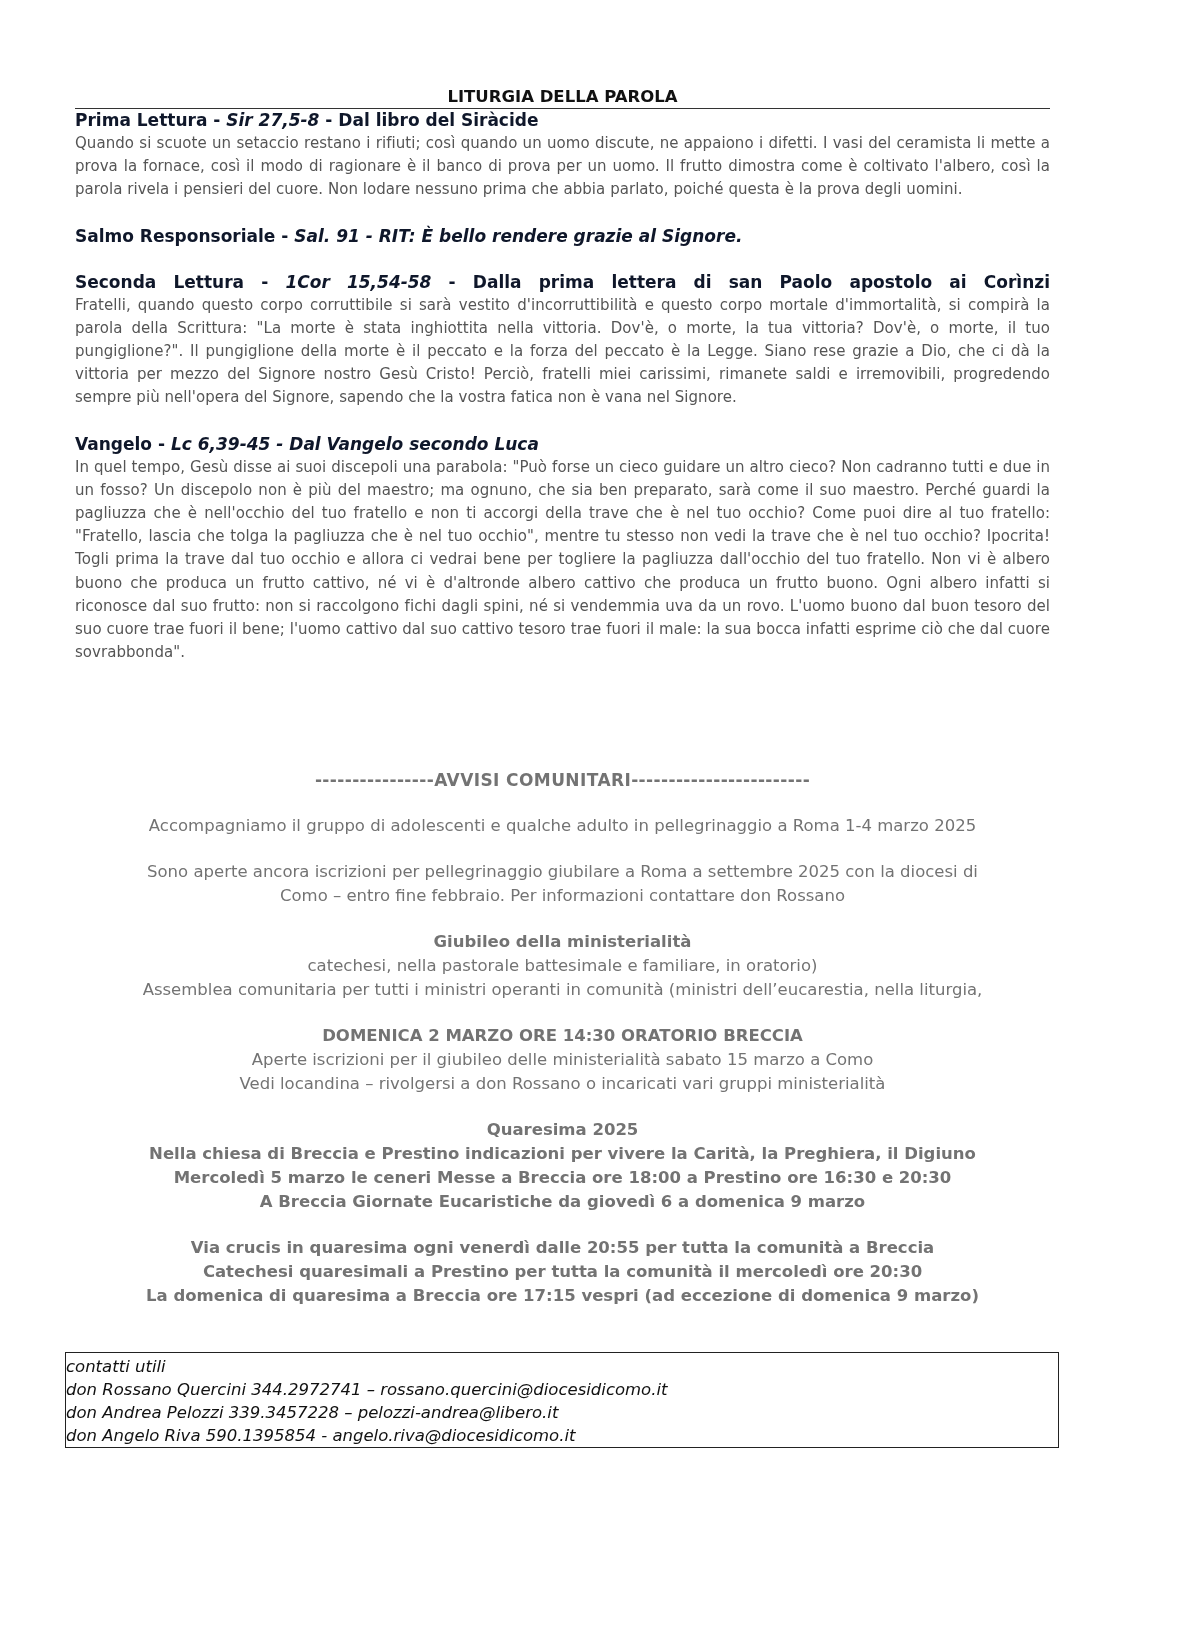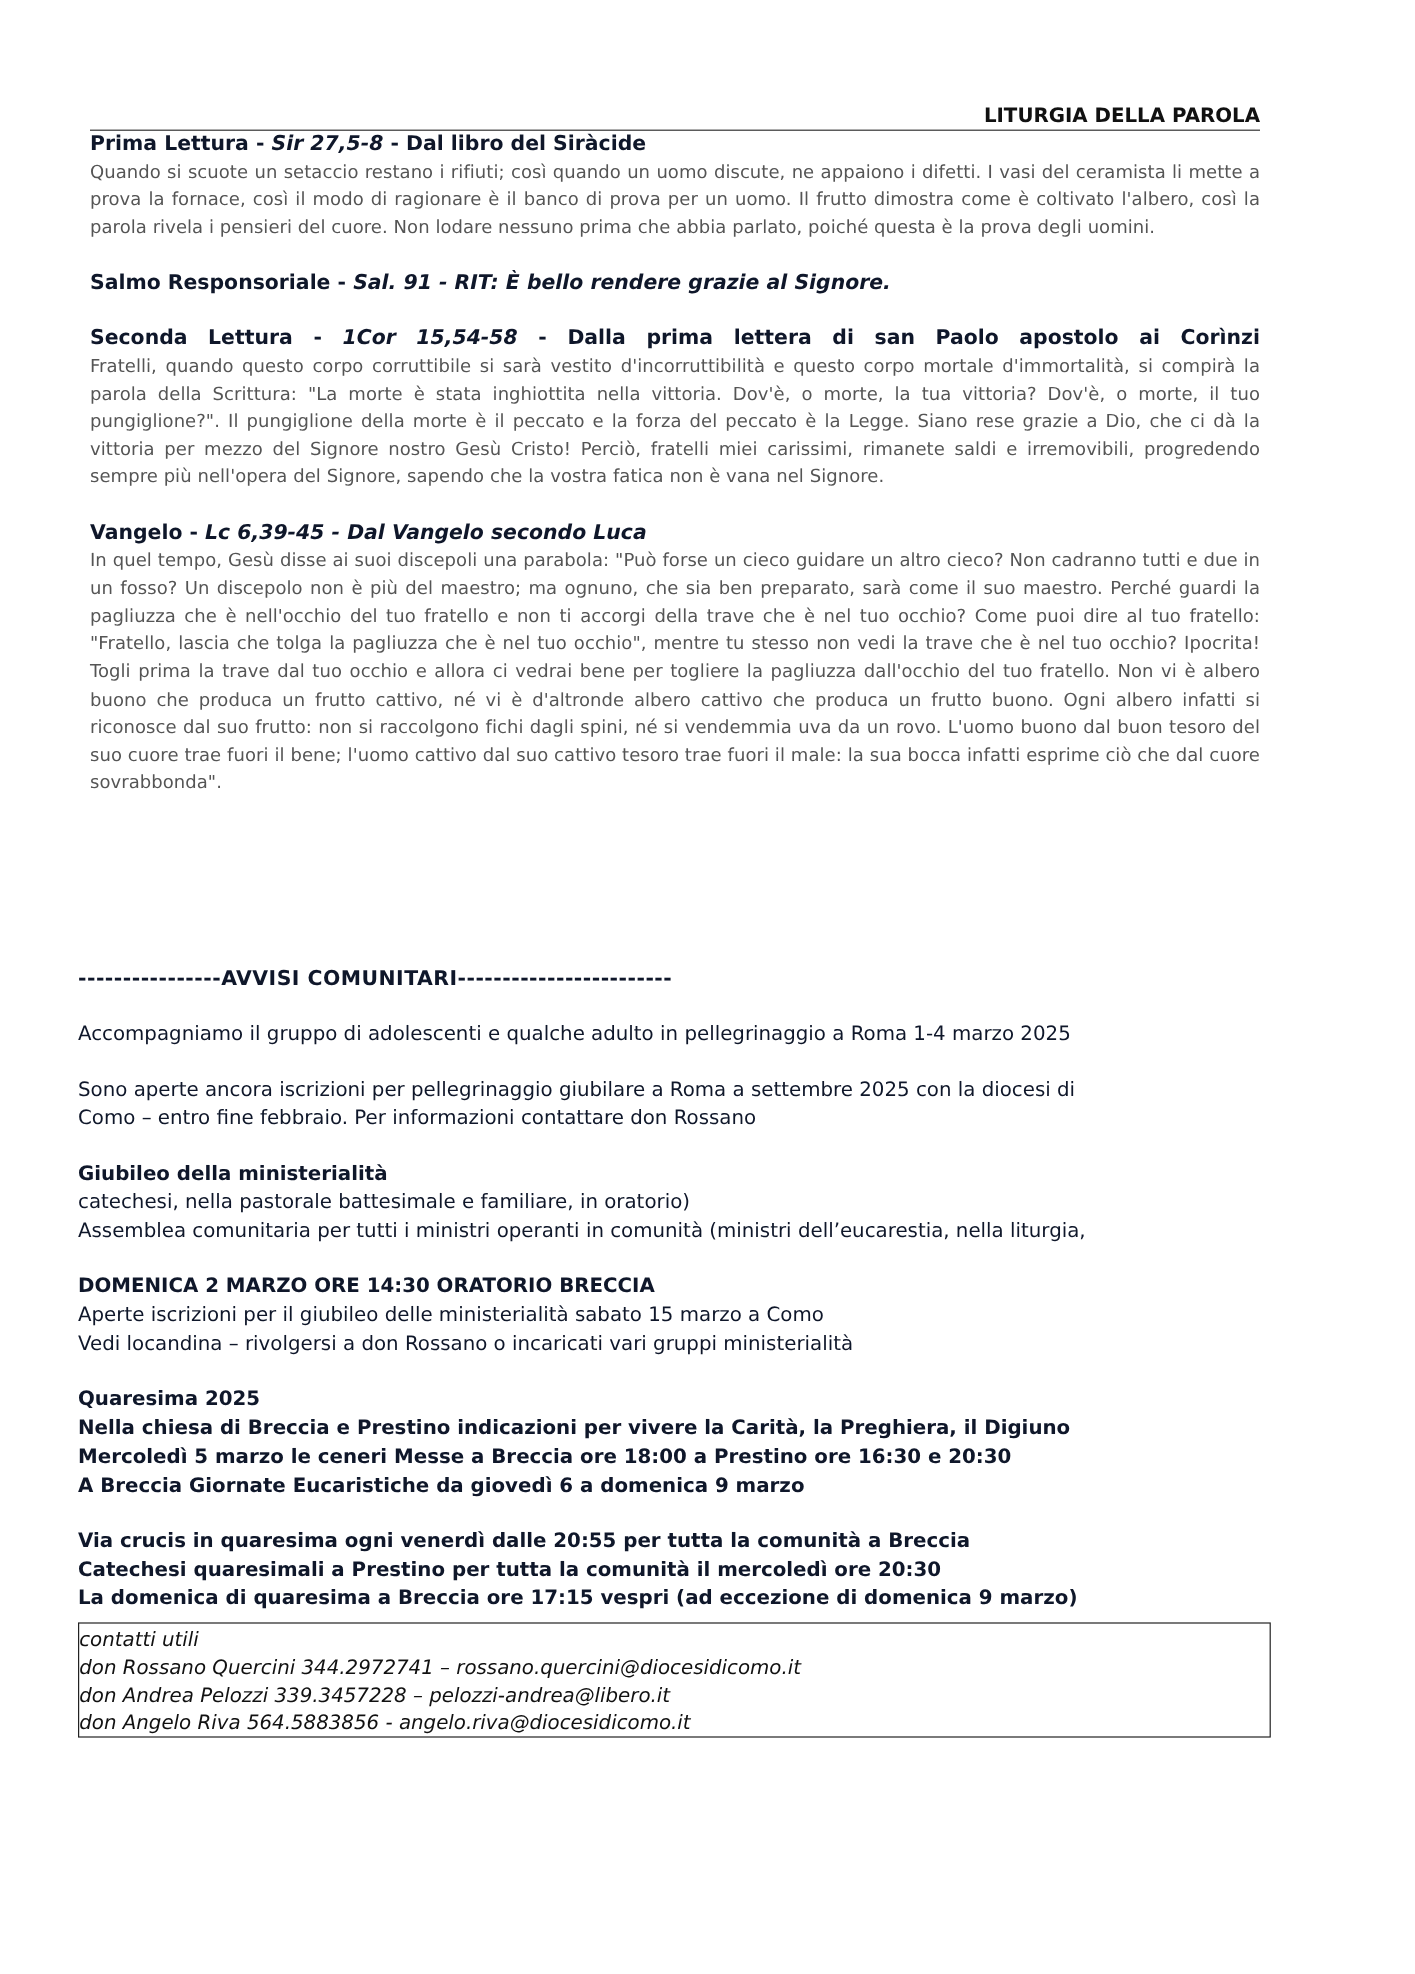--- a/index.html
+++ b/index.html
@@ -1,27 +1,27 @@
 <!DOCTYPE html>
 <html><head>
 <meta charset="utf-8">
 <style>
   html, body { margin: 0; padding: 0; background: #ffffff; }
   body { width: 1179px; height: 1645px; position: relative; overflow: hidden;
          font-family: "DejaVu Sans", sans-serif; color: #444444; }
   .page { position: absolute; left: 75px; top: 86px; width: 975px; }
-  .title { text-align: right; font-weight: bold; color: #111; font-size: 16.5px; line-height: 22px;
+  .title { text-align: center; font-weight: bold; color: #111; font-size: 16.5px; line-height: 22px;
            border-bottom: 1.5px solid #333; padding-bottom: 0; }
   .reading { margin: 0; }
   .reading-head { font-weight: bold; font-size: 17px; line-height: 23px; color: #0f172a; }
   .reading-head .ref { font-style: italic; }
   .reading-text { font-size: 15px; line-height: 23.2px; text-align: justify; text-align-last: left;
                   color: #555; letter-spacing: 0.05px; }
   .gap { height: 23px; }
-  .notices { position: absolute; left: 65px; width: 995px; top: 804px; color: #0f172a; }
+  .notices { position: absolute; left: 65px; width: 995px; top: 768px; text-align: center; color: #737373; }
   .notice-title { font-weight: bold; font-size: 17px; line-height: 24px; letter-spacing: 0.4px; }
   .n-text { font-size: 16.5px; line-height: 24px; }
   .n-bold { font-size: 16.5px; line-height: 24px; font-weight: bold; }
   .contacts { position: absolute; left: 65px; top: 1352px; width: 994px; height: 96px;
               border: 1.5px solid #222; box-sizing: border-box; 
               font-style: italic; font-size: 16.5px; line-height: 23px; color: #111; padding-top: 2px; }
 </style>
 </head>
 <body>
 
@@ -77,14 +77,14 @@
   <div style="height:22px"></div>
   <div class="n-bold">Via crucis in quaresima ogni venerdì dalle 20:55 per tutta la comunità a Breccia</div>
   <div class="n-bold">Catechesi quaresimali a Prestino per tutta la comunità il mercoledì ore 20:30</div>
   <div class="n-bold">La domenica di quaresima a Breccia ore 17:15 vespri (ad eccezione di domenica 9 marzo)</div>
 </div>
 
 <div class="contacts">
   <div>contatti utili</div>
   <div>don Rossano Quercini 344.2972741 – rossano.quercini@diocesidicomo.it</div>
   <div>don Andrea Pelozzi 339.3457228 – pelozzi-andrea@libero.it</div>
-  <div>don Angelo Riva 564.5883856 - angelo.riva@diocesidicomo.it</div>
+  <div>don Angelo Riva 590.1395854 - angelo.riva@diocesidicomo.it</div>
 </div>
 
 </body></html>

